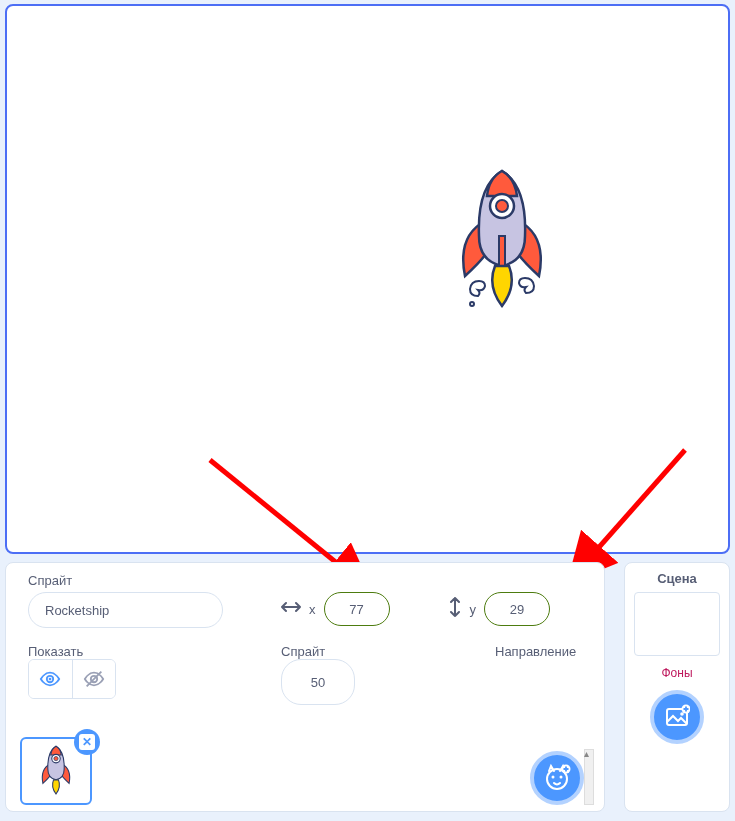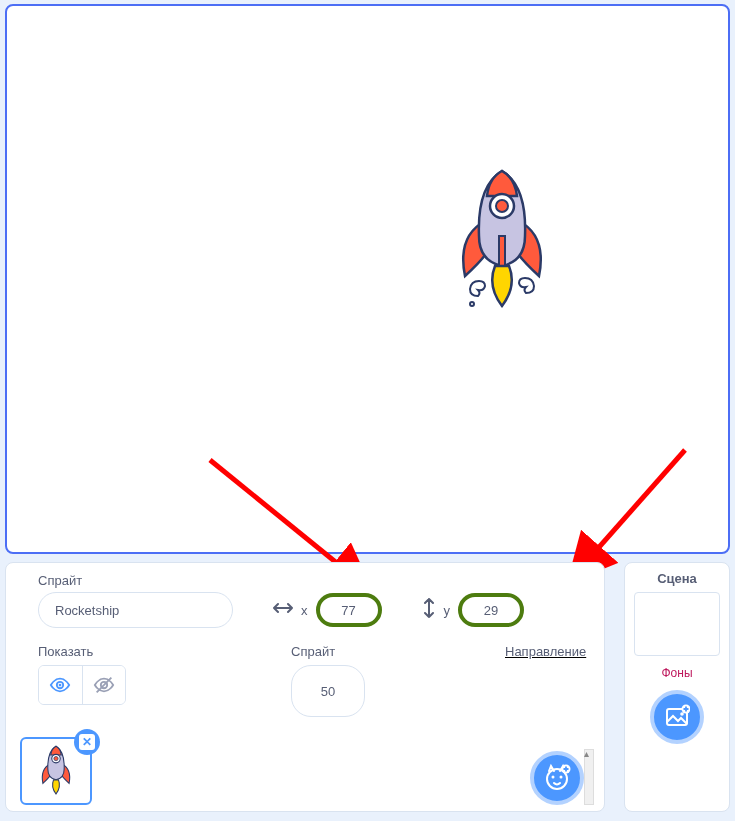--- a/index.html
+++ b/index.html
@@ -30,49 +30,49 @@
   .bottom-area {
     display: flex;
     gap: 10px;
     margin: 8px 5px 0 5px;
   }
   .sprite-info-panel {
     flex: 1;
     background: #fff;
     border: 1px solid #d9e3f0;
     border-radius: 8px;
-    padding: 10px 16px 8px 32px;
+    padding: 10px 16px 8px 22px;
     position: relative;
     height: 250px;
   }
   .sprite-label { font-size: 13px; color: #575e75; flex: 0 0 100%; }
-  .row1b { display: flex; align-items: center; margin-top: 4px; }
+  .row1b { display: flex; align-items: flex-start; margin-top: 4px; gap: 18px; }
   .name-input {
     border: 1px solid #d9e3f0;
     border-radius: 20px;
     height: 36px;
     padding: 0 16px;
     font-size: 13px;
     color: #575e75;
     width: 195px;
   }
   .coord-group { display: flex; align-items: center; gap: 8px; }
   .coord-icon { color: #575e75; font-size: 16px; font-weight: bold; }
   .coord-label { font-size: 13px; color: #575e75; }
   .coord-input {
-    border: 4px solid #4d7c0f;
+    border: 1px solid #4d7c0f;
     border-radius: 20px;
     height: 34px;
     width: 66px;
     text-align: center;
     font-size: 13px;
     color: #575e75;
   }
   .row2 { display: flex; margin-top: 16px; gap: 30px; }
-  .col { display: flex; flex-direction: column; gap: 6px; }
+  .col { display: flex; flex-direction: column; }
   .col-label { font-size: 13px; color: #575e75; }
   .toggle-group {
     display: flex;
     border: 1px solid #d9e3f0;
     border-radius: 6px;
     overflow: hidden;
     width: 88px;
     height: 40px;
   }
   .toggle-btn {
@@ -80,28 +80,28 @@
     display: flex;
     align-items: center;
     justify-content: center;
     cursor: pointer;
     background: #fff;
   }
   .toggle-btn + .toggle-btn { border-left: 1px solid #d9e3f0; }
   .pill-input {
     border: 1px solid #d9e3f0;
     border-radius: 20px;
-    height: 52px;
+    height: 46px;
     width: 74px;
     text-align: center;
     font-size: 13px;
     color: #575e75;
   }
   .col-size { margin-left: 135px; }
-  .col-dir { margin-left: 110px; text-decoration: underline; }
+  .col-dir { margin-left: 110px; }
   .sprite-list {
     position: absolute;
     left: 14px;
     bottom: 6px;
     display: flex;
     gap: 6px;
   }
   .sprite-thumb {
     width: 72px;
     height: 68px;

